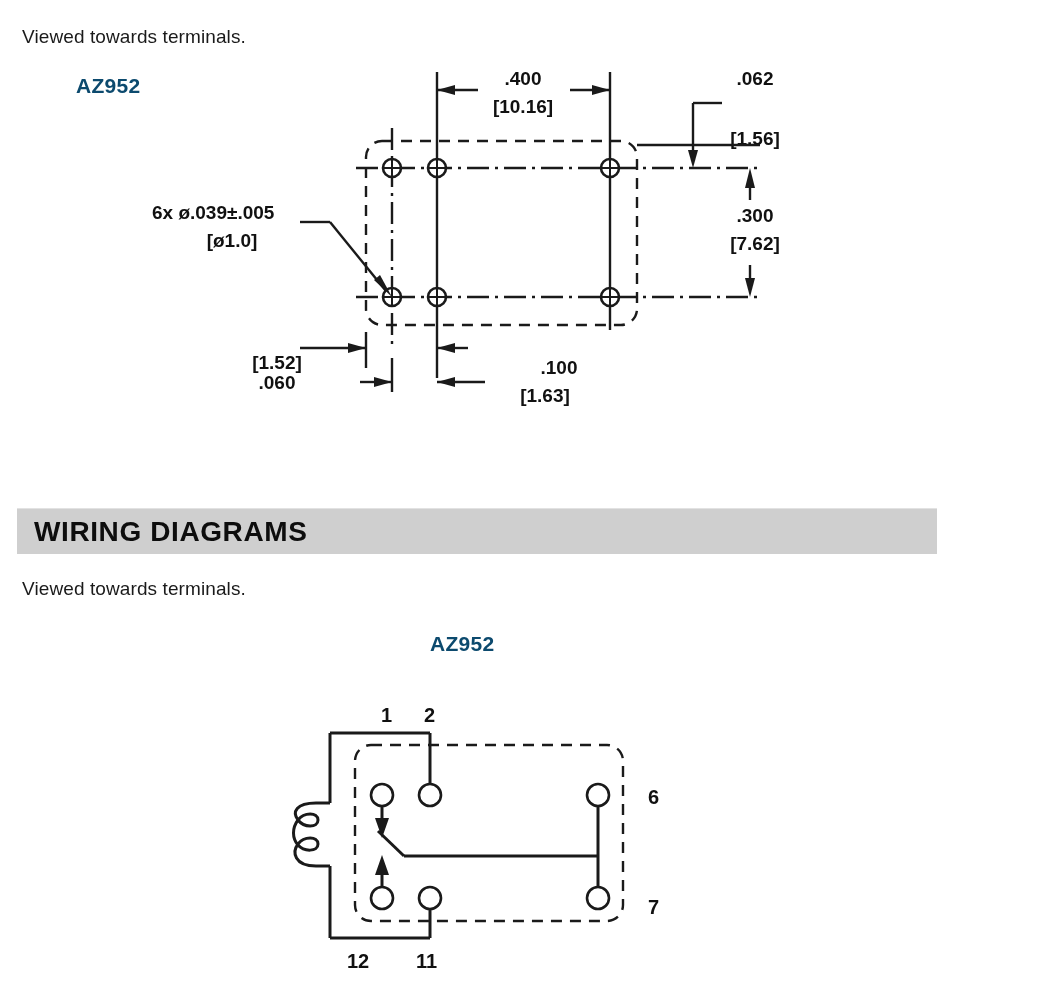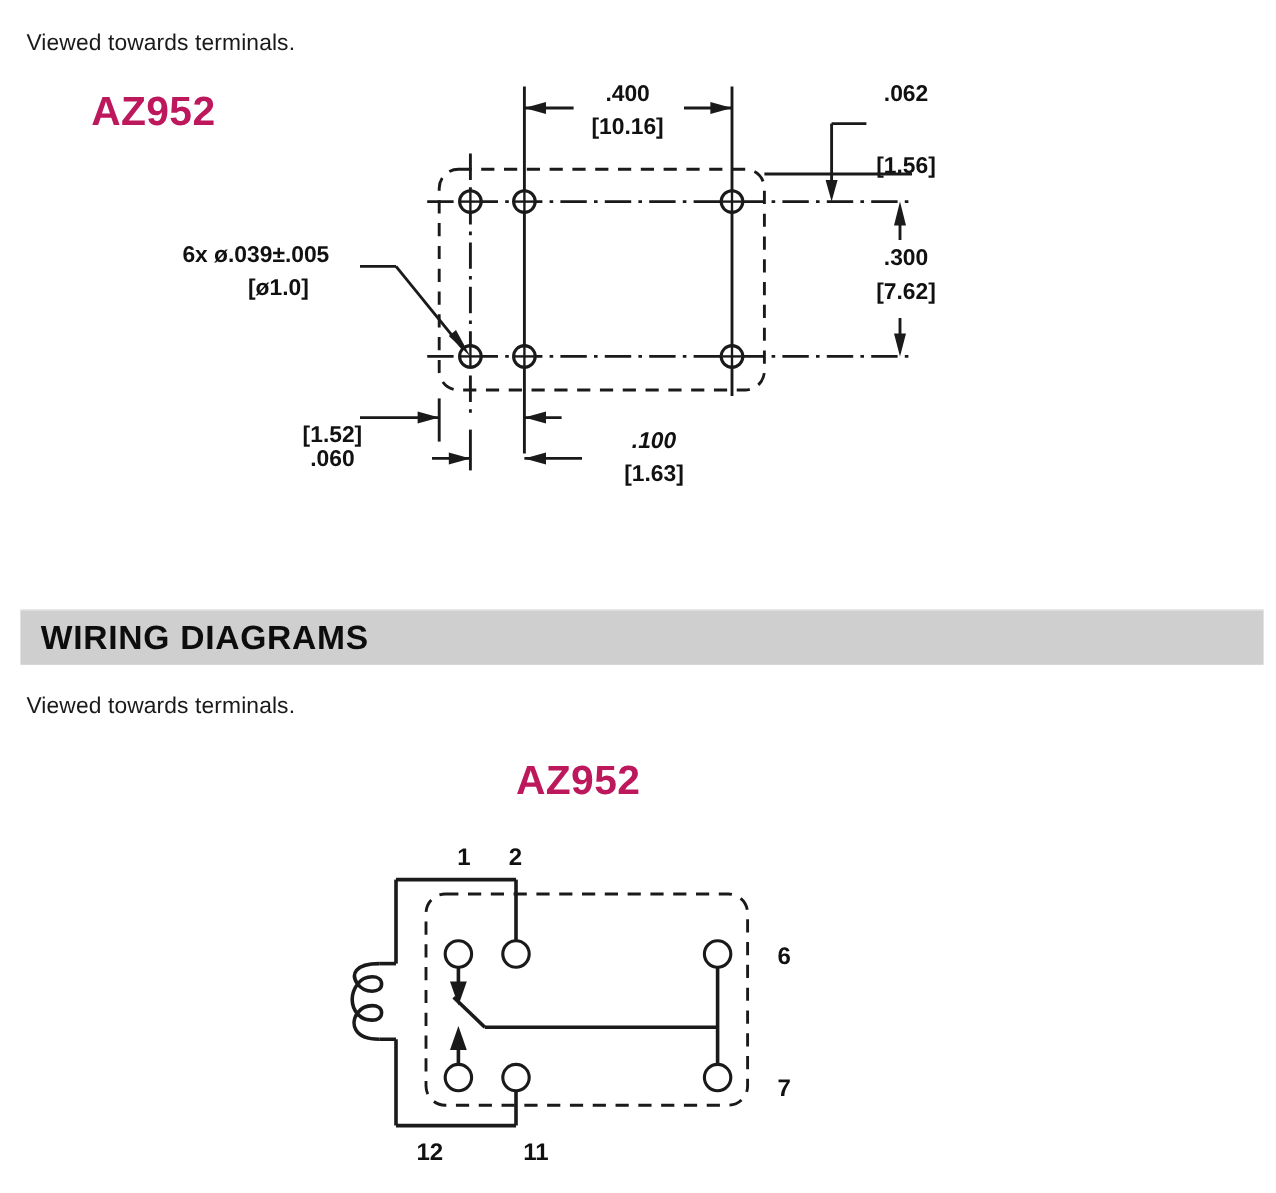--- a/index.html
+++ b/index.html
@@ -22,24 +22,24 @@
     position: absolute;
     font-size: 19px;
     font-weight: 400;
     letter-spacing: 0.1px;
     color: #1a1a1a;
     white-space: nowrap;
     text-align: right;
   }
   .part-label {
     position: absolute;
-    font-size: 34px;
+    font-size: 21px;
     font-weight: bold;
     letter-spacing: 0.3px;
-    color: #be185d;
+    color: #0c4a6e;
     white-space: nowrap;
   }
   .dim {
     position: absolute;
     font-size: 19px;
     font-weight: bold;
     line-height: 1.32;
     color: #111;
     white-space: nowrap;
     text-align: center;
@@ -51,21 +51,21 @@
     font-weight: bold;
     color: #111;
     white-space: nowrap;
   }
 
   
   #wiring-banner {
     position: absolute;
     left: 17px;
     top: 508px;
-    width: 1036px;
+    width: 920px;
     height: 46px;
     background: #cfcfcf;
     border-top: 1px solid #e2e2e2;
     padding-left: 48px;
   }
   #wiring-banner .banner-text {
     position: absolute;
     left: 17px;
     top: 7px;
     font-size: 28px;
@@ -108,21 +108,21 @@
 
   <div class="dim lead" style="left:152px; top:200px;">6x ø.039±.005</div>
   <div class="dim" style="left:152px; top:228px; width:160px;">[ø1.0]</div>
 
   <div class="dim" style="left:700px; top:203px; width:110px;">.300</div>
   <div class="dim" style="left:700px; top:231px; width:110px;text-align:center;">[7.62]</div>
 
   <div class="dim" style="left:222px; top:322px; width:110px;margin-top:48px;">.060</div>
   <div class="dim" style="left:222px; top:350px; width:110px;text-align:center;">[1.52]</div>
 
-  <div class="dim" style="left:490px; top:355px; width:110px;font-style:italic;">.100</div>
+  <div class="dim" style="left:504px; top:355px; width:110px;">.100</div>
   <div class="dim" style="left:490px; top:383px; width:110px;">[1.63]</div>
 
   <svg class="draw" viewBox="0 0 1063 994">
 
     <rect class="s dash" x="366" y="141" width="271" height="184" rx="16" ry="16"></rect>
 
     <line class="s dashdot" x1="392" y1="128" x2="392" y2="348"></line>
     <line class="s" x1="437" y1="72" x2="437" y2="378"></line>
     <line class="s" x1="610" y1="72" x2="610" y2="330"></line>
 
@@ -210,21 +210,21 @@
   </div>
 
   <div class="body-text" style="left:22px; top:578px;">Viewed towards terminals.</div>
 
   <div class="part-label" style="left:430px; top:632px;">AZ952</div>
 
   <div class="term-num" style="left:381px; top:704px;">1</div>
   <div class="term-num" style="left:424px; top:704px;">2</div>
   <div class="term-num" style="left:648px; top:786px;">6</div>
   <div class="term-num" style="left:648px; top:896px;">7</div>
-  <div class="term-num" style="left:436px; top:950px;">11</div>
+  <div class="term-num" style="left:416px; top:950px;">11</div>
   <div class="term-num" style="left:347px; top:950px;">12</div>
 
   <svg class="draw" viewBox="0 0 1063 994">
 
     <rect class="s dash" x="355" y="745" width="268" height="176" rx="16" ry="16"></rect>
 
     <g>
 
       <line class="sthick" x1="430" y1="795" x2="430" y2="733"></line>
       <line class="sthick" x1="430" y1="733" x2="330" y2="733"></line>

